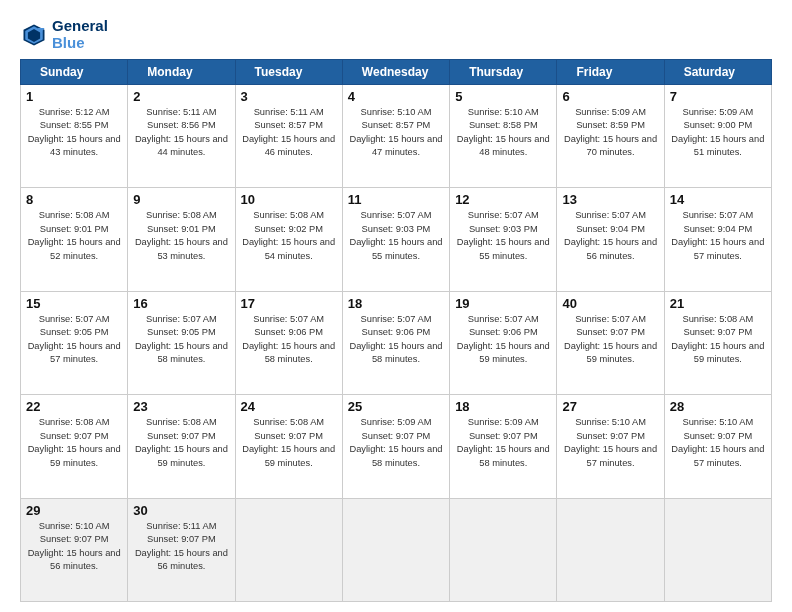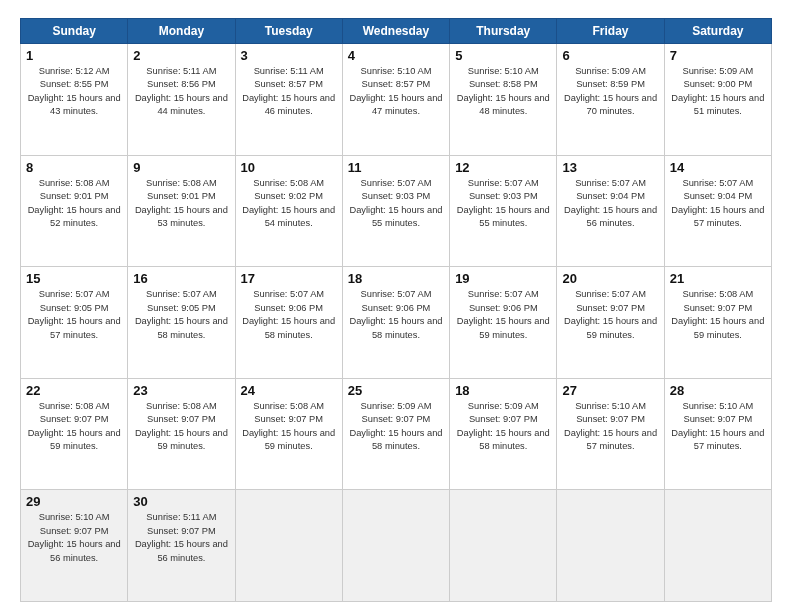--- a/index.html
+++ b/index.html
@@ -61,21 +61,21 @@
       border-collapse: collapse;
       width: 100%;
       table-layout: fixed;
     }
     .calendar th {
       background: #2060a0;
       color: #fff;
       font-size: 12px;
       font-weight: bold;
       padding: 5px 19px;
-      text-align: center;
+      text-align: left;
       border: 1px solid #1a4f8a;
     }
     .calendar td {
       vertical-align: top;
       border: 1px solid #ccc;
       padding: 4px 5px;
       font-size: 9.5px;
       color: #333;
       background: #fff;
       height: 80px;
@@ -96,20 +96,38 @@
       text-align: center;
     }
     .empty {
       background: #f0f0f0 !important;
     }
   </style>
 </head>
 <body>
 
 <div class="page">
+  <div class="header">
+    <div class="logo">
+      <svg class="logo-icon" viewBox="0 0 32 32">
+        <polygon points="16,4 28,10 28,22 16,28 4,22 4,10" fill="#003366"></polygon>
+        <polygon points="16,6 26,11.5 26,21 16,26 6,21 6,11.5" fill="#4a90d9"></polygon>
+        <polygon points="16,9 23,13 23,20 16,24 9,20 9,13" fill="#003366"></polygon>
+        <polygon points="20,8 28,8 24,14" fill="#4a90d9"></polygon>
+      </svg>
+      <div class="logo-text">
+        <div>General</div>
+        <div><span>Blue</span></div>
+      </div>
+    </div>
+    <div class="title-block">
+      <div class="month-title"></div>
+      <div class="location-title"></div>
+    </div>
+  </div>
 
   <table class="calendar">
     <thead>
       <tr id="weekday-header">
           <th>Sunday</th>
           <th>Monday</th>
           <th>Tuesday</th>
           <th>Wednesday</th>
           <th>Thursday</th>
           <th>Friday</th>
@@ -268,21 +286,21 @@
       </td>
           <td>
         <span class="day-num">19</span>
         <div class="day-info">
           <span>Sunrise: 5:07 AM</span><br>
           <span>Sunset: 9:06 PM</span><br>
           <span>Daylight: 15 hours and 59 minutes.</span>
         </div>
       </td>
           <td>
-        <span class="day-num">20</span>
+        <span class="day-num">40</span>
         <div class="day-info">
           <span>Sunrise: 5:07 AM</span><br>
           <span>Sunset: 9:07 PM</span><br>
           <span>Daylight: 15 hours and 59 minutes.</span>
         </div>
       </td>
           <td>
         <span class="day-num">21</span>
         <div class="day-info">
           <span>Sunrise: 5:08 AM</span><br>

